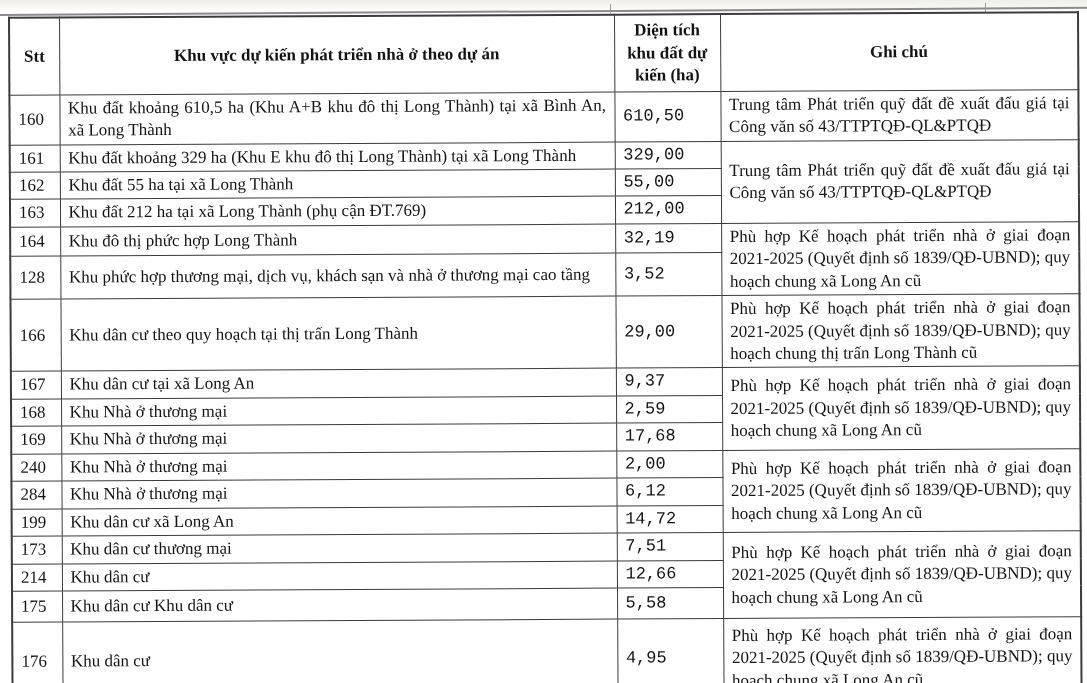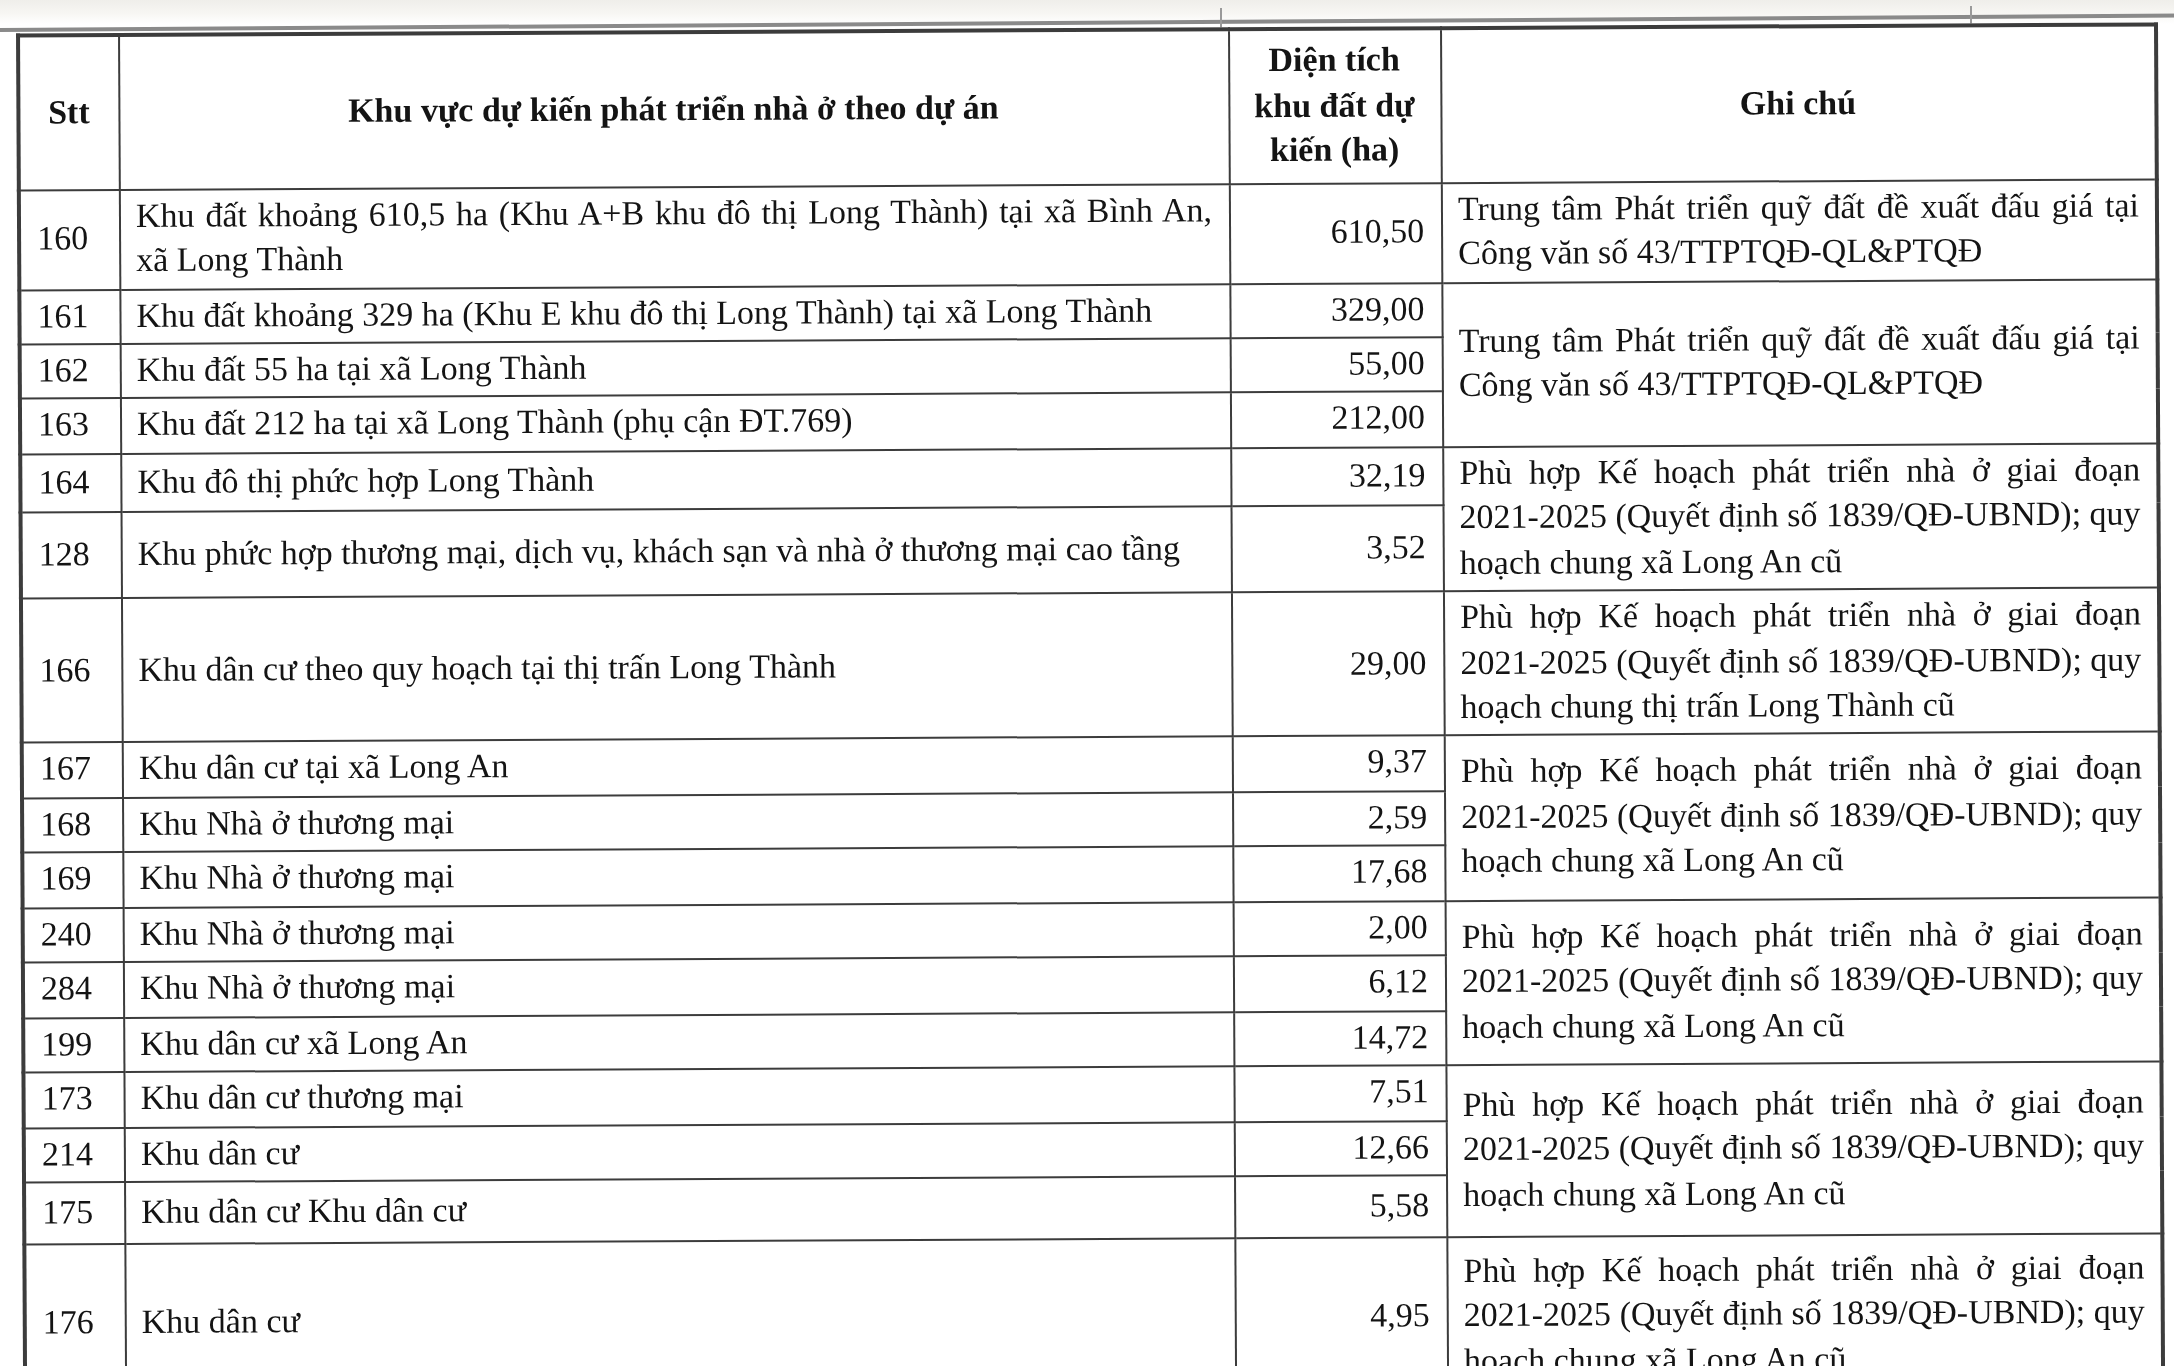--- a/index.html
+++ b/index.html
@@ -66,21 +66,21 @@
     font-size: 17px;
     line-height: 1.3;
     padding: 4px 6px;
   }
   .col-stt  { width: 50px; }
   .col-proj { width: 555px; }
   .col-area { width: 106px; }
   .col-note { width: 358px; }
   td.c-stt  { text-align: left; }
   td.c-proj { text-align: justify; text-justify: inter-word; }
-  td.c-area { text-align: right; }
+  td.c-area { text-align: left; font-family: Liberation Mono, monospace; }
   td.c-note { text-align: justify; text-justify: inter-word; padding-left: 10px; padding-right: 10px; }
 </style>
 </head>
 <body>
 
 <div class="scan-top"></div>
 <div class="ghost-line"></div>
 <div class="ghost-stub-1"></div>
 <div class="ghost-stub-2"></div>
 

